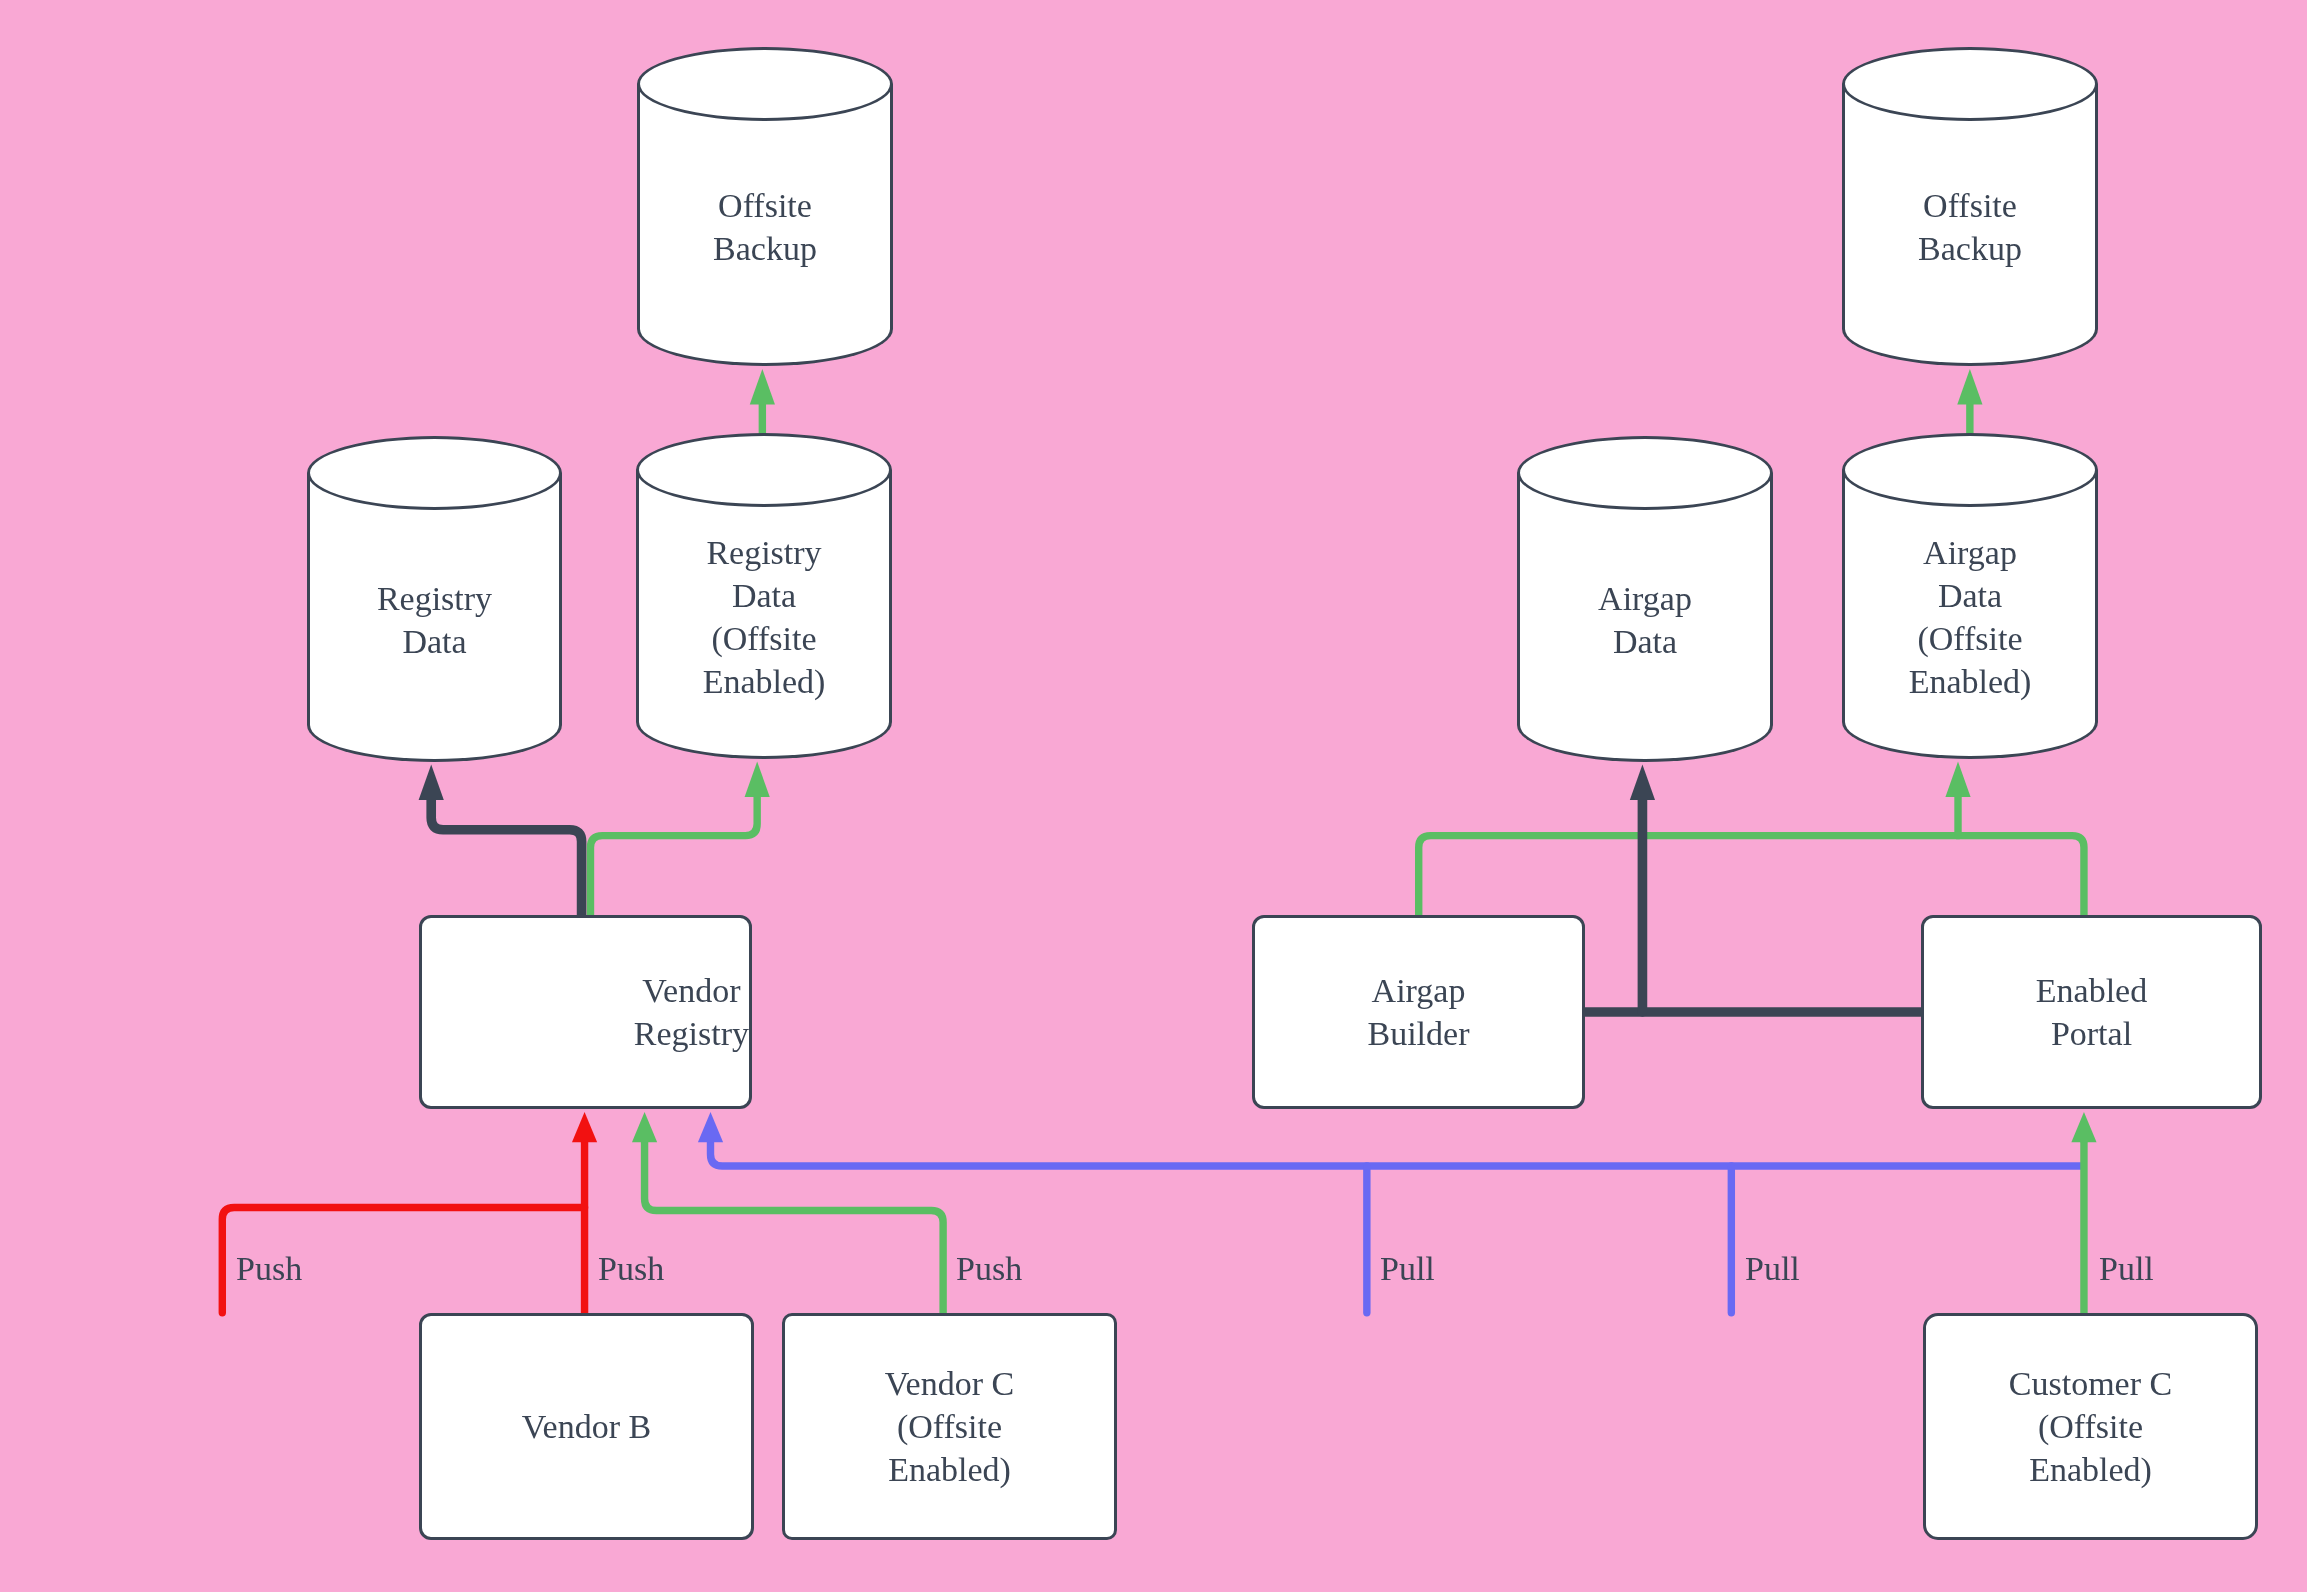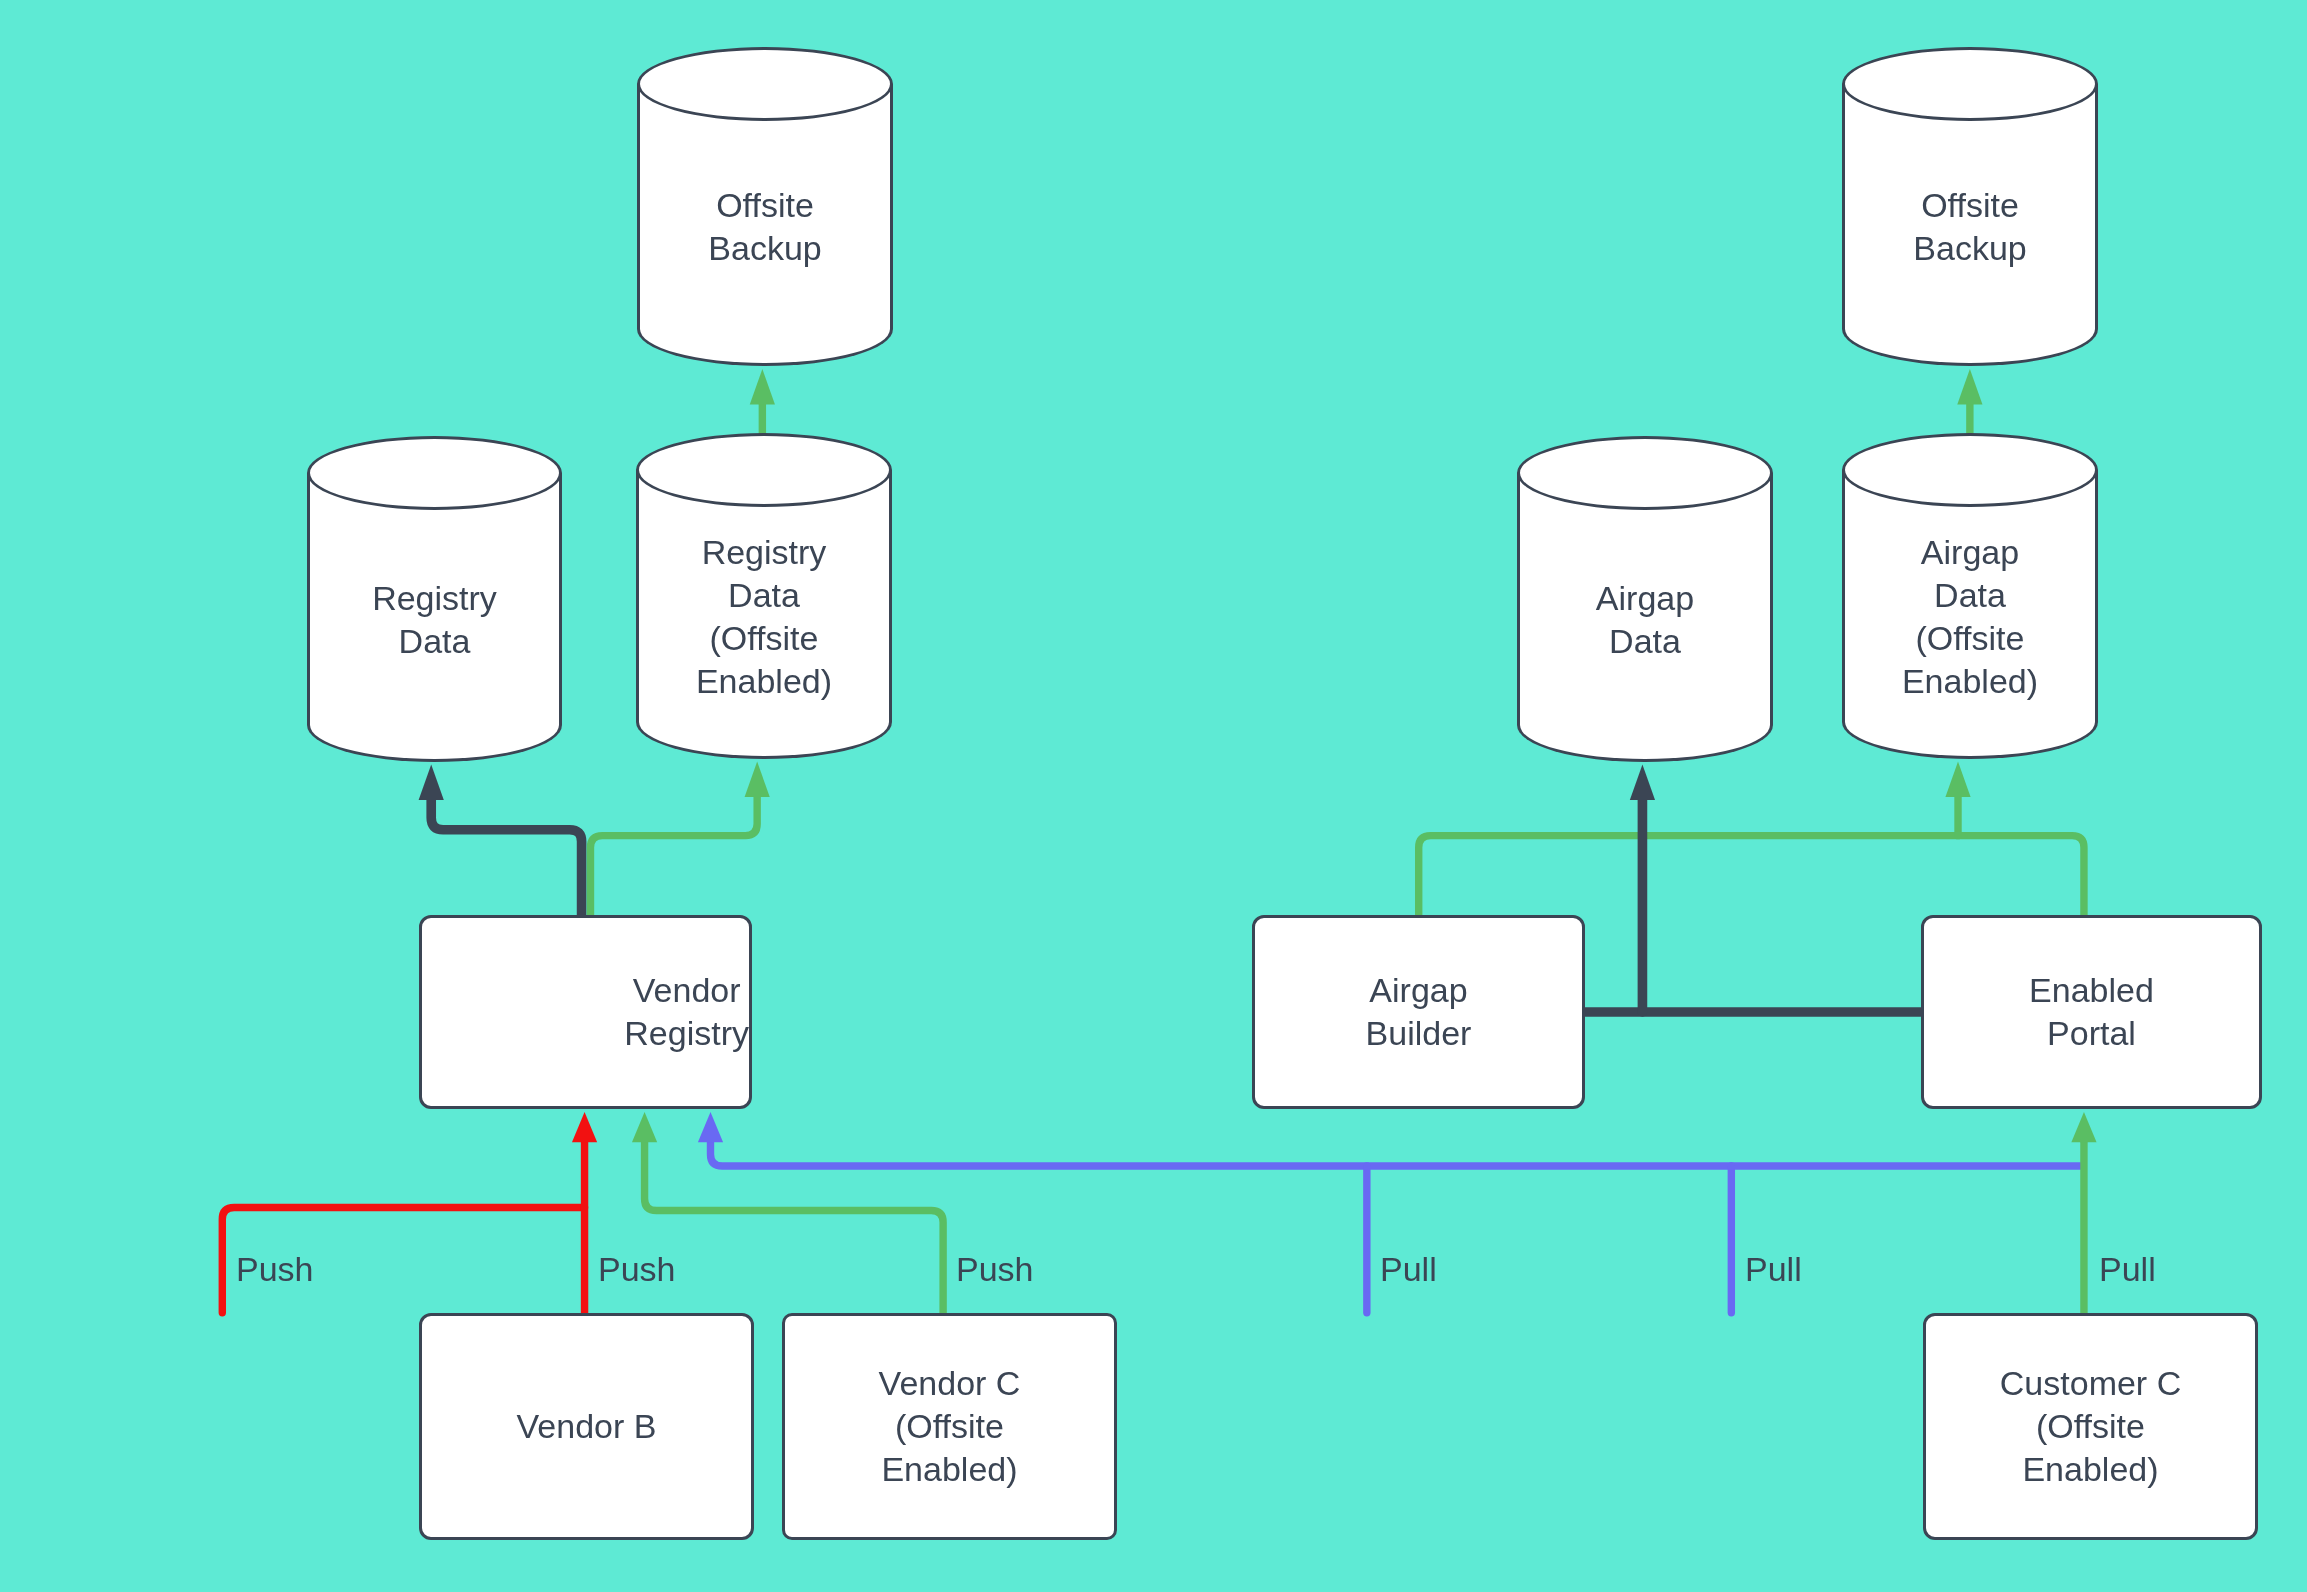--- a/index.html
+++ b/index.html
@@ -5,22 +5,23 @@
   html, body {
     margin: 0;
     padding: 0;
     background: #ffffff;
     font-family: "Liberation Sans", "DejaVu Sans", sans-serif;
   }
   #canvas {
     position: relative;
     width: 2307px;
     height: 1592px;
-    background: #5eead4;
+    background: #f9a8d4;
     overflow: hidden;
+    font-family: Liberation Serif, serif;
   }
   #connector-layer {
     position: absolute;
     left: 0; top: 0;
     width: 2307px;
     height: 1592px;
   }
   .node {
     position: absolute;
     box-sizing: border-box;
@@ -225,21 +226,21 @@
   </div>
 
   <div class="node box" style="left:782px;top:1313px;width:335px;height:227px;border-radius:10px;">
     <span class="label-text">Vendor C
 (Offsite
 Enabled)</span>
   </div>
 
 
 
-  <div class="node box" style="left:1923px;top:1313px;width:335px;height:227px;">
+  <div class="node box" style="left:1923px;top:1313px;width:335px;height:227px;border-radius:15px;">
     <span class="label-text">Customer C
 (Offsite
 Enabled)</span>
   </div>
 
   <div class="edge-label" style="left:236px;top:1249px;">Push</div>
   <div class="edge-label" style="left:598px;top:1249px;">Push</div>
   <div class="edge-label" style="left:956px;top:1249px;">Push</div>
   <div class="edge-label" style="left:1380px;top:1249px;">Pull</div>
   <div class="edge-label" style="left:1745px;top:1249px;">Pull</div>

